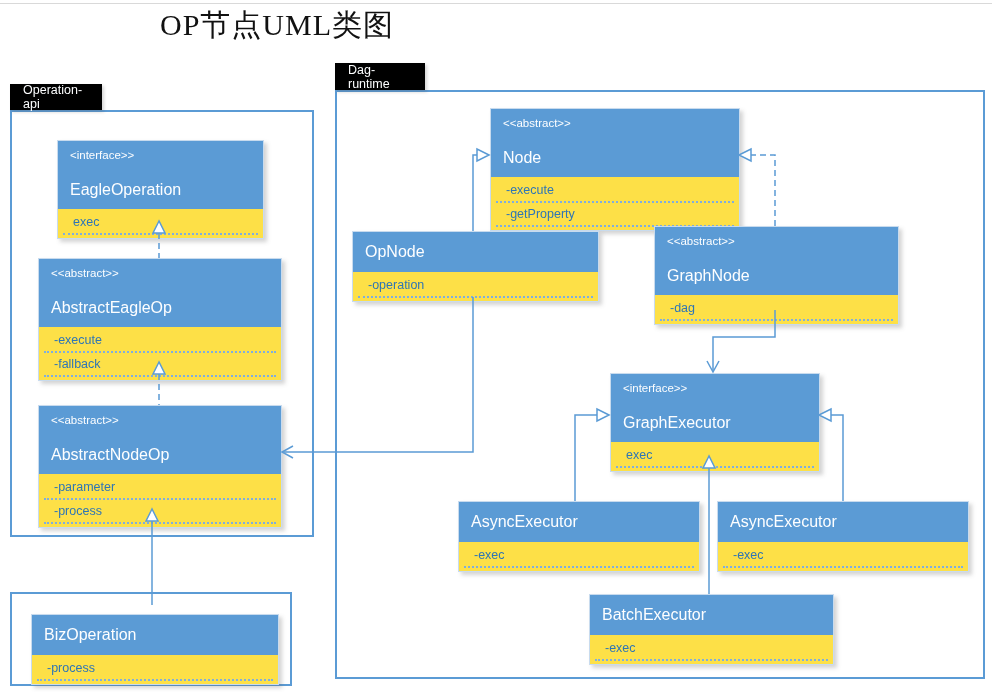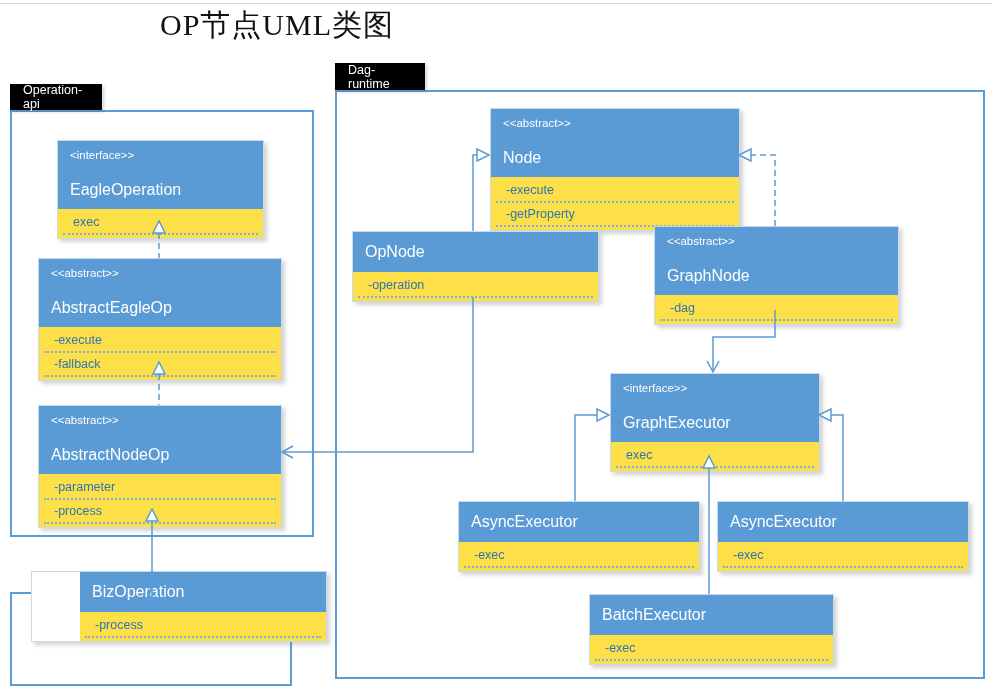--- a/index.html
+++ b/index.html
@@ -82,21 +82,21 @@
     <div class="uml-header">
       <div class="stereotype">&lt;&lt;abstract&gt;&gt;</div>
       <div class="cls-name">AbstractNodeOp</div>
     </div>
     <div class="uml-attrs">
       <div class="attr">-parameter</div>
       <div class="attr">-process</div>
     </div>
   </div>
 
-  <div class="uml-class" style="left:31px;top:571px;width:246px;padding-left:48px;">
+  <div class="uml-class" style="left:31px;top:614px;width:246px;">
     <div class="uml-header single">
       <div class="cls-name">BizOperation</div>
     </div>
     <div class="uml-attrs">
       <div class="attr">-process</div>
     </div>
   </div>
 
   <div class="uml-class" style="left:490px;top:108px;width:248px;">
     <div class="uml-header">

